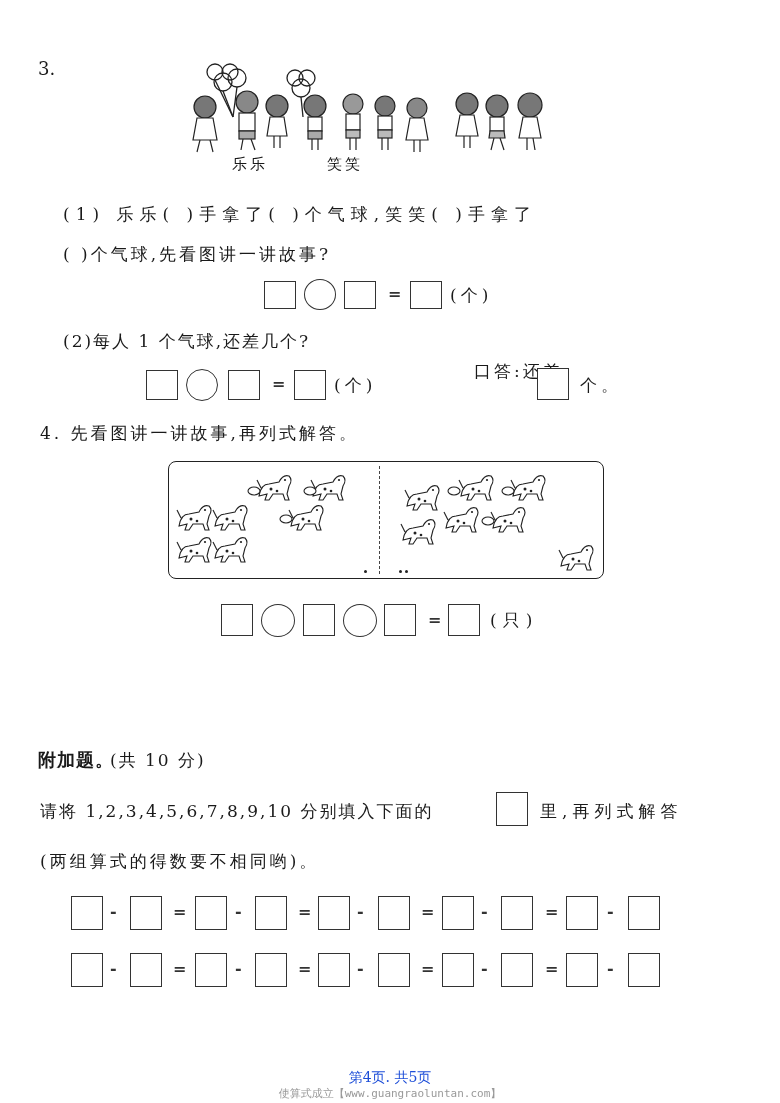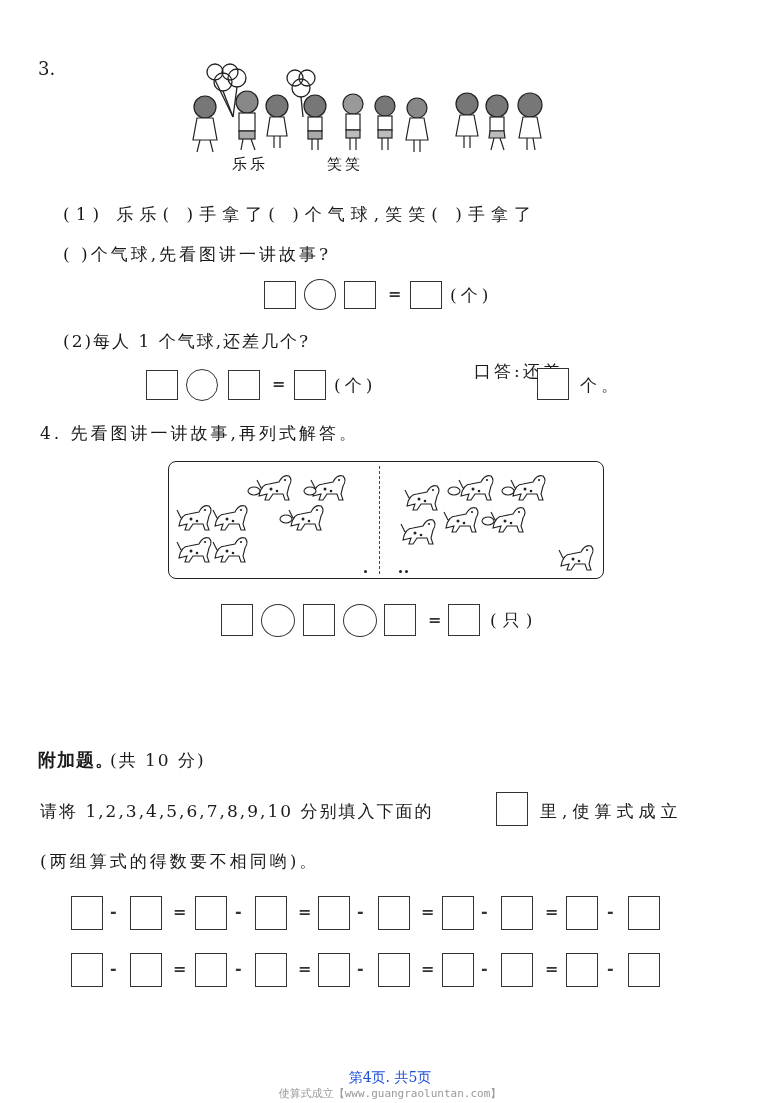--- a/index.html
+++ b/index.html
@@ -187,21 +187,21 @@
   <div class="op" style="left:428px;top:610px;">=</div>
   <div class="box" style="left:448px;top:604px;width:32px;height:32px;"></div>
   <div class="unit" style="left:490px;top:609px;letter-spacing:6px;">(只)</div>
 </div>
 
 <div class="abs bold-title" style="left:38px;top:748px;">附加题。</div>
 <div class="abs txt" style="left:110px;top:749px;letter-spacing:2px;">(共 10 分)</div>
 
 <div class="abs txt" style="left:40px;top:800px;letter-spacing:2px;font-size:17px;">请将 1,2,3,4,5,6,7,8,9,10 分别填入下面的</div>
 <div class="box" style="left:496px;top:792px;width:32px;height:34px;"></div>
-<div class="abs txt" style="left:540px;top:800px;letter-spacing:5px;">里,使算式成立</div>
+<div class="abs txt" style="left:540px;top:800px;letter-spacing:5px;">里,再列式解答</div>
 <div class="abs txt" style="left:40px;top:850px;letter-spacing:3px;">(两组算式的得数要不相同哟)。</div>
 
 <div>
   <div class="box" style="left:71px;top:896px;width:32px;height:34px;"></div>
   <div class="op" style="left:110px;top:902px;">-</div>
   <div class="box" style="left:130px;top:896px;width:32px;height:34px;"></div>
   <div class="op" style="left:173px;top:902px;">=</div>
   <div class="box" style="left:195px;top:896px;width:32px;height:34px;"></div>
   <div class="op" style="left:235px;top:902px;">-</div>
   <div class="box" style="left:255px;top:896px;width:32px;height:34px;"></div>

